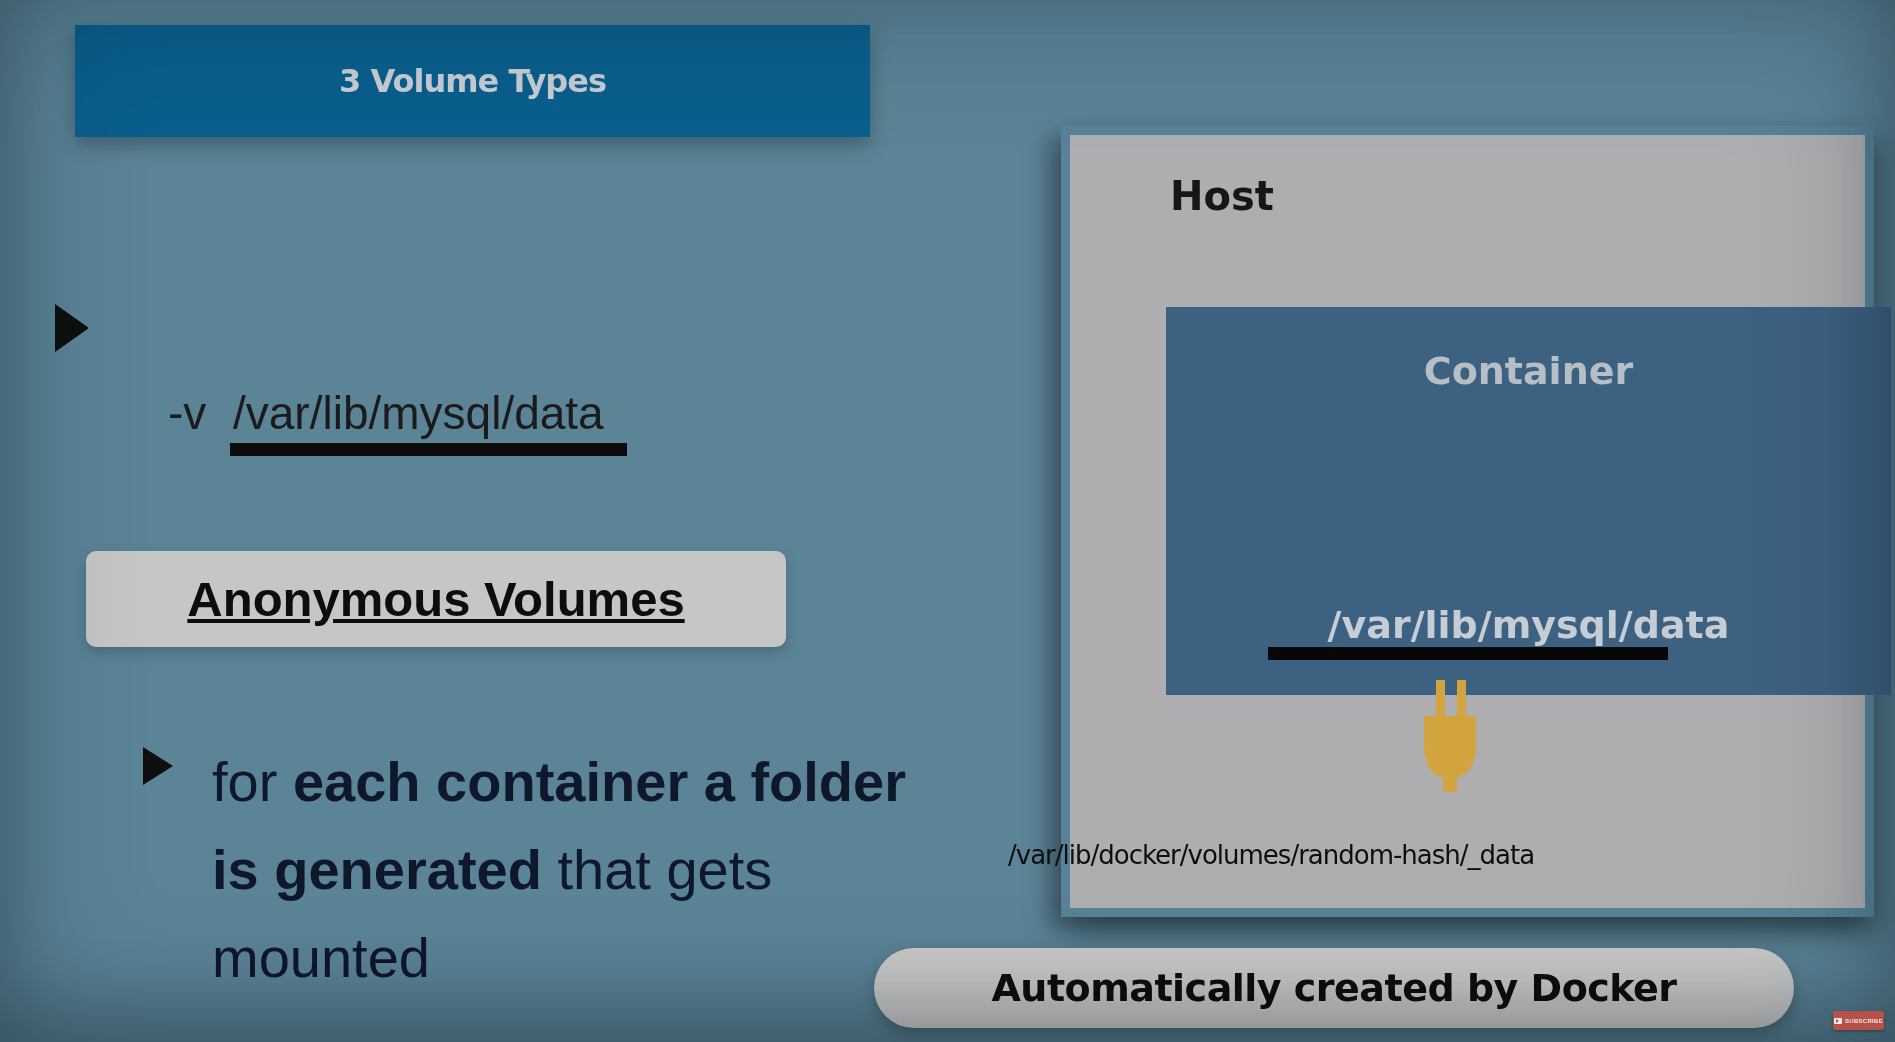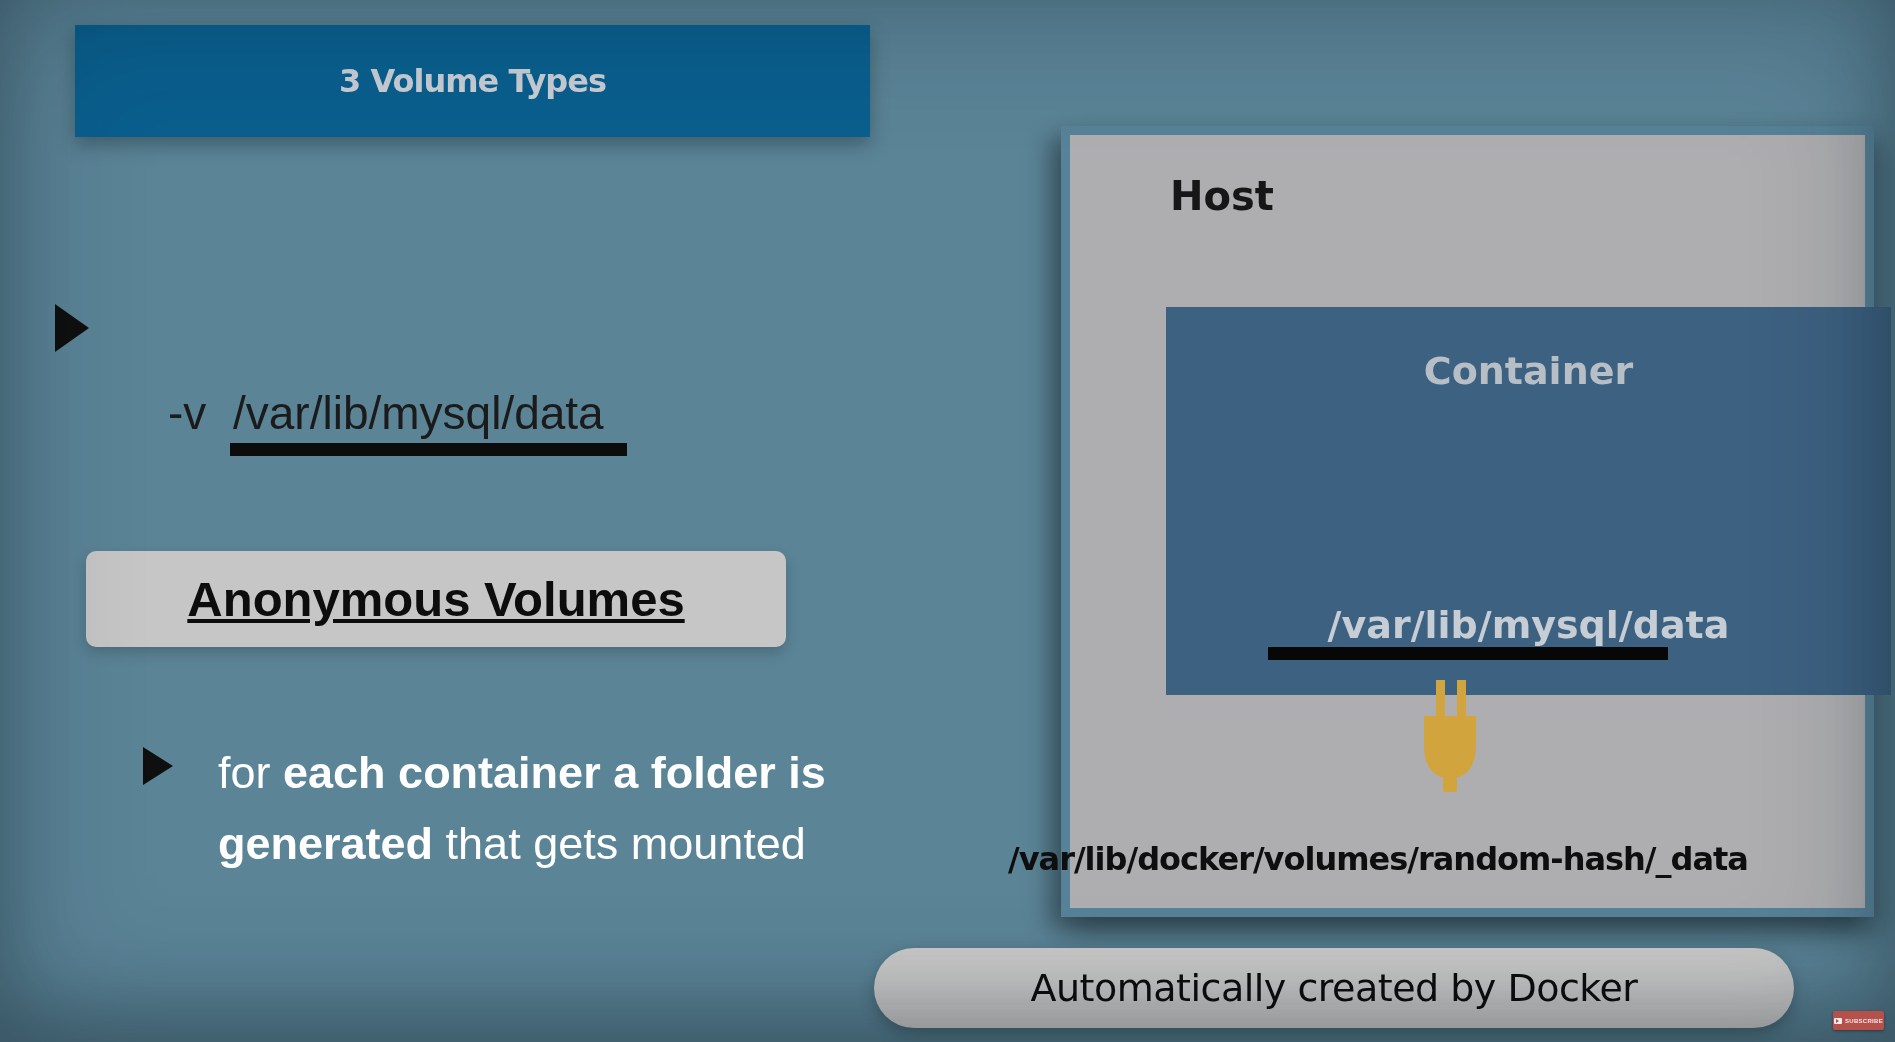--- a/index.html
+++ b/index.html
@@ -52,22 +52,22 @@
   .anon-box{
     position:absolute; left:86px; top:551px; width:700px; height:96px;
     background:var(--panel_gray); border-radius:10px;
     display:flex; align-items:center; justify-content:center;
     box-shadow:0 6px 14px rgba(0,0,0,0.18);
   }
   .anon-box span{
     font-family:"Liberation Sans", sans-serif; font-weight:700; font-size:49px; color:#0d0d0d;text-decoration:underline;
   }
   .bullet2-text{
-    position:absolute; left:218px; top:738px; width:724px;
-    font-family:"Liberation Sans", sans-serif; font-size:45px; line-height:1.57; color:#ffffff;
+    position:absolute; left:212px; top:738px; width:724px;
+    font-family:"Liberation Sans", sans-serif; font-size:56px; line-height:1.57; color:#0f172a;
   }
   .bullet2-text .b{font-weight:700;}
   
   .host-box{
     position:absolute; left:1061px; top:126px; width:795px; height:773px;
     background:var(--host_gray); border:9px solid var(--host_border);
     box-shadow:-12px 12px 22px rgba(0,0,0,0.35), 10px 16px 26px rgba(0,0,0,0.25);
   }
   .host-label{
     position:absolute; left:57px; top:38px;
@@ -84,30 +84,30 @@
   .container-path{
     position:absolute; left:0; right:0; top:296px; text-align:center;
     font-weight:700; font-size:38px; color:#c6cdd4;
   }
   .container-underline{
     position:absolute; left:102px; top:340px; width:400px; height:13px; background:#070707;
   }
   .plug-svg{position:absolute; left:1421px; top:680px; z-index:5;}
   .host-path{
     position:absolute; left:1008px; top:840px; white-space:nowrap; z-index:6;
-    font-weight:700; font-size:32px; letter-spacing:-1px; color:#0e0e0e;
+    font-weight:400; font-size:26px; letter-spacing:-1px; color:#0e0e0e;
   }
   .caption-pill{
     position:absolute; left:874px; top:948px; width:920px; height:80px;
     background:var(--caption_gray); border-radius:40px;
     display:flex; align-items:center; justify-content:center;
     box-shadow:0 6px 16px rgba(0,0,0,0.25);
   }
   .caption-pill span{
-    font-weight:400; font-size:38px; letter-spacing:-0.5px; color:#0d0d0d;
+    font-weight:700; font-size:38px; letter-spacing:-0.5px; color:#0d0d0d;
   }
   
   .subscribe{
     position:absolute; left:1833px; top:1011px; width:51px; height:19px;
     background:var(--subscribe_red); border-radius:2px; z-index:60;
     display:flex; align-items:center; justify-content:center; gap:3px; cursor:pointer;
     box-shadow:0 1px 3px rgba(0,0,0,0.4);
   }
   .yt-icon{width:8px; height:6px; background:#f2ecec; border-radius:1px;
     display:flex; align-items:center; justify-content:center;}

